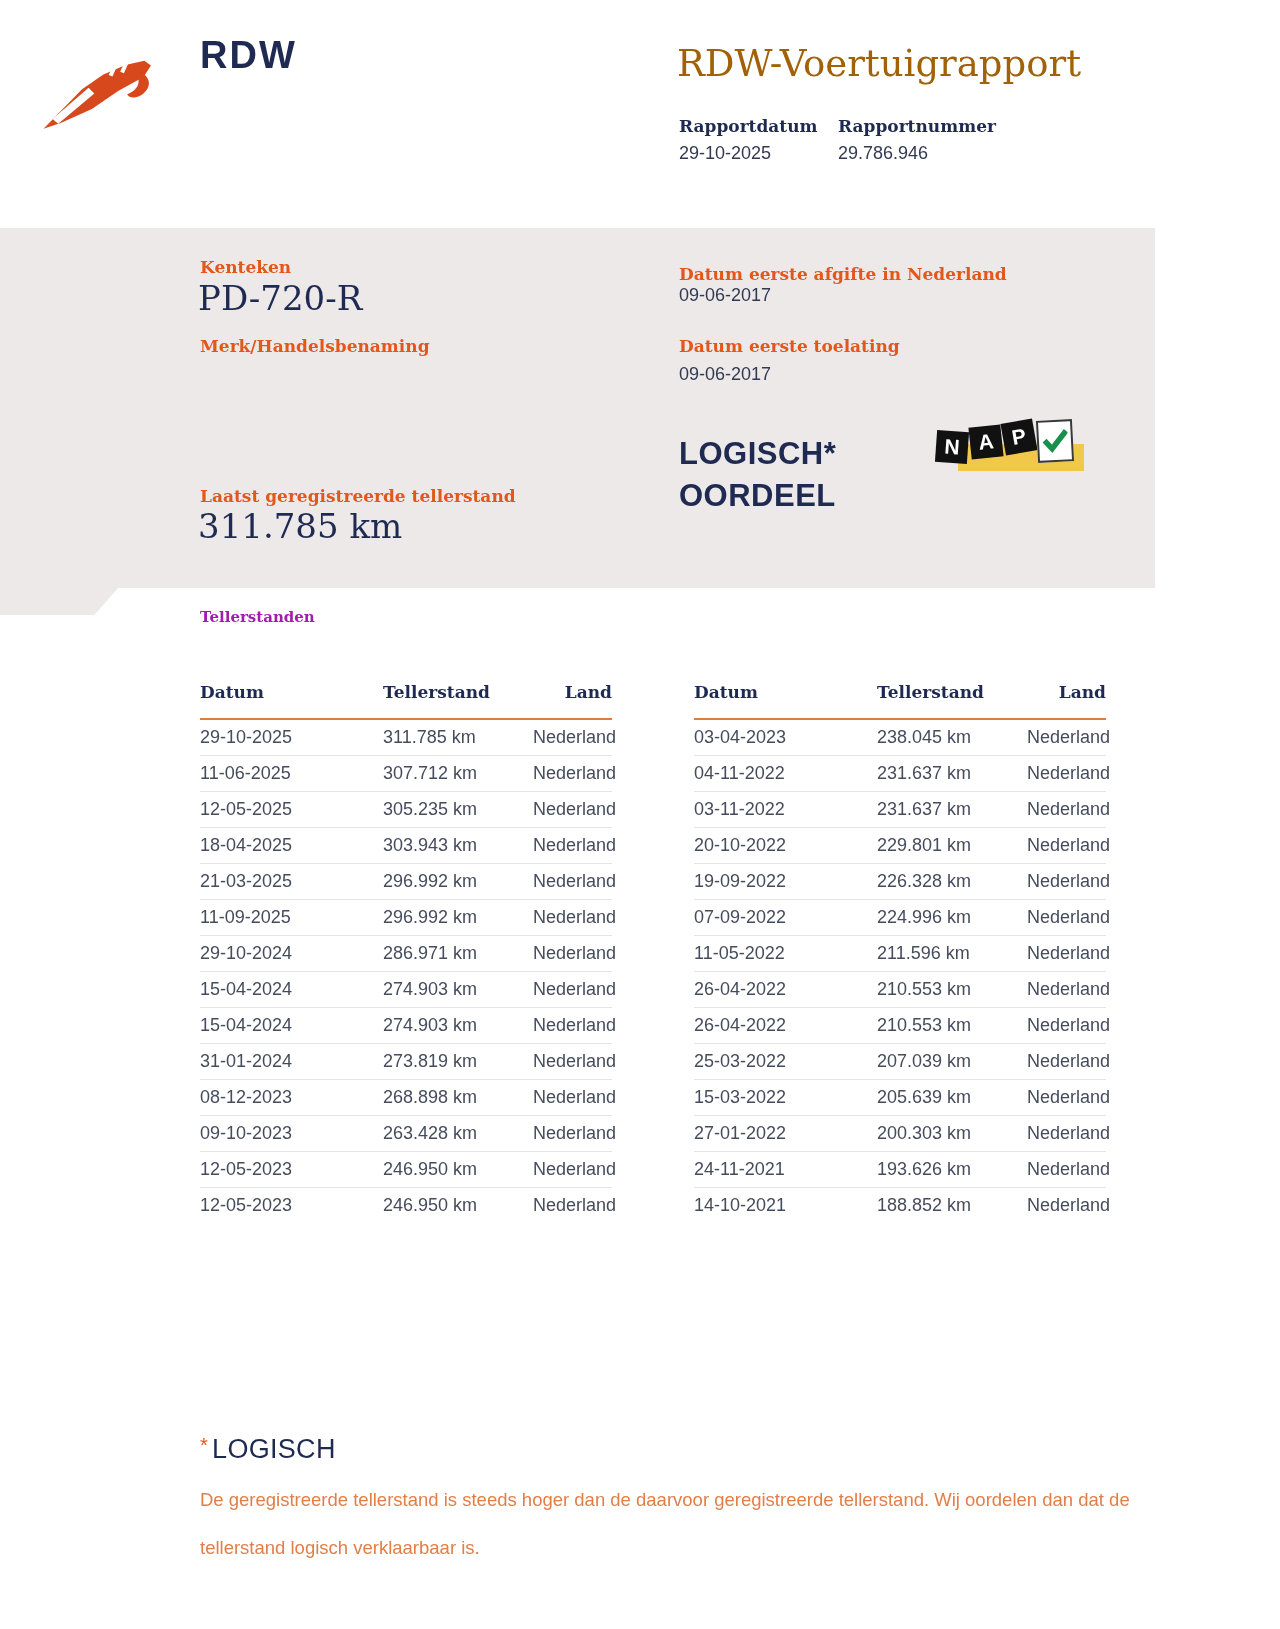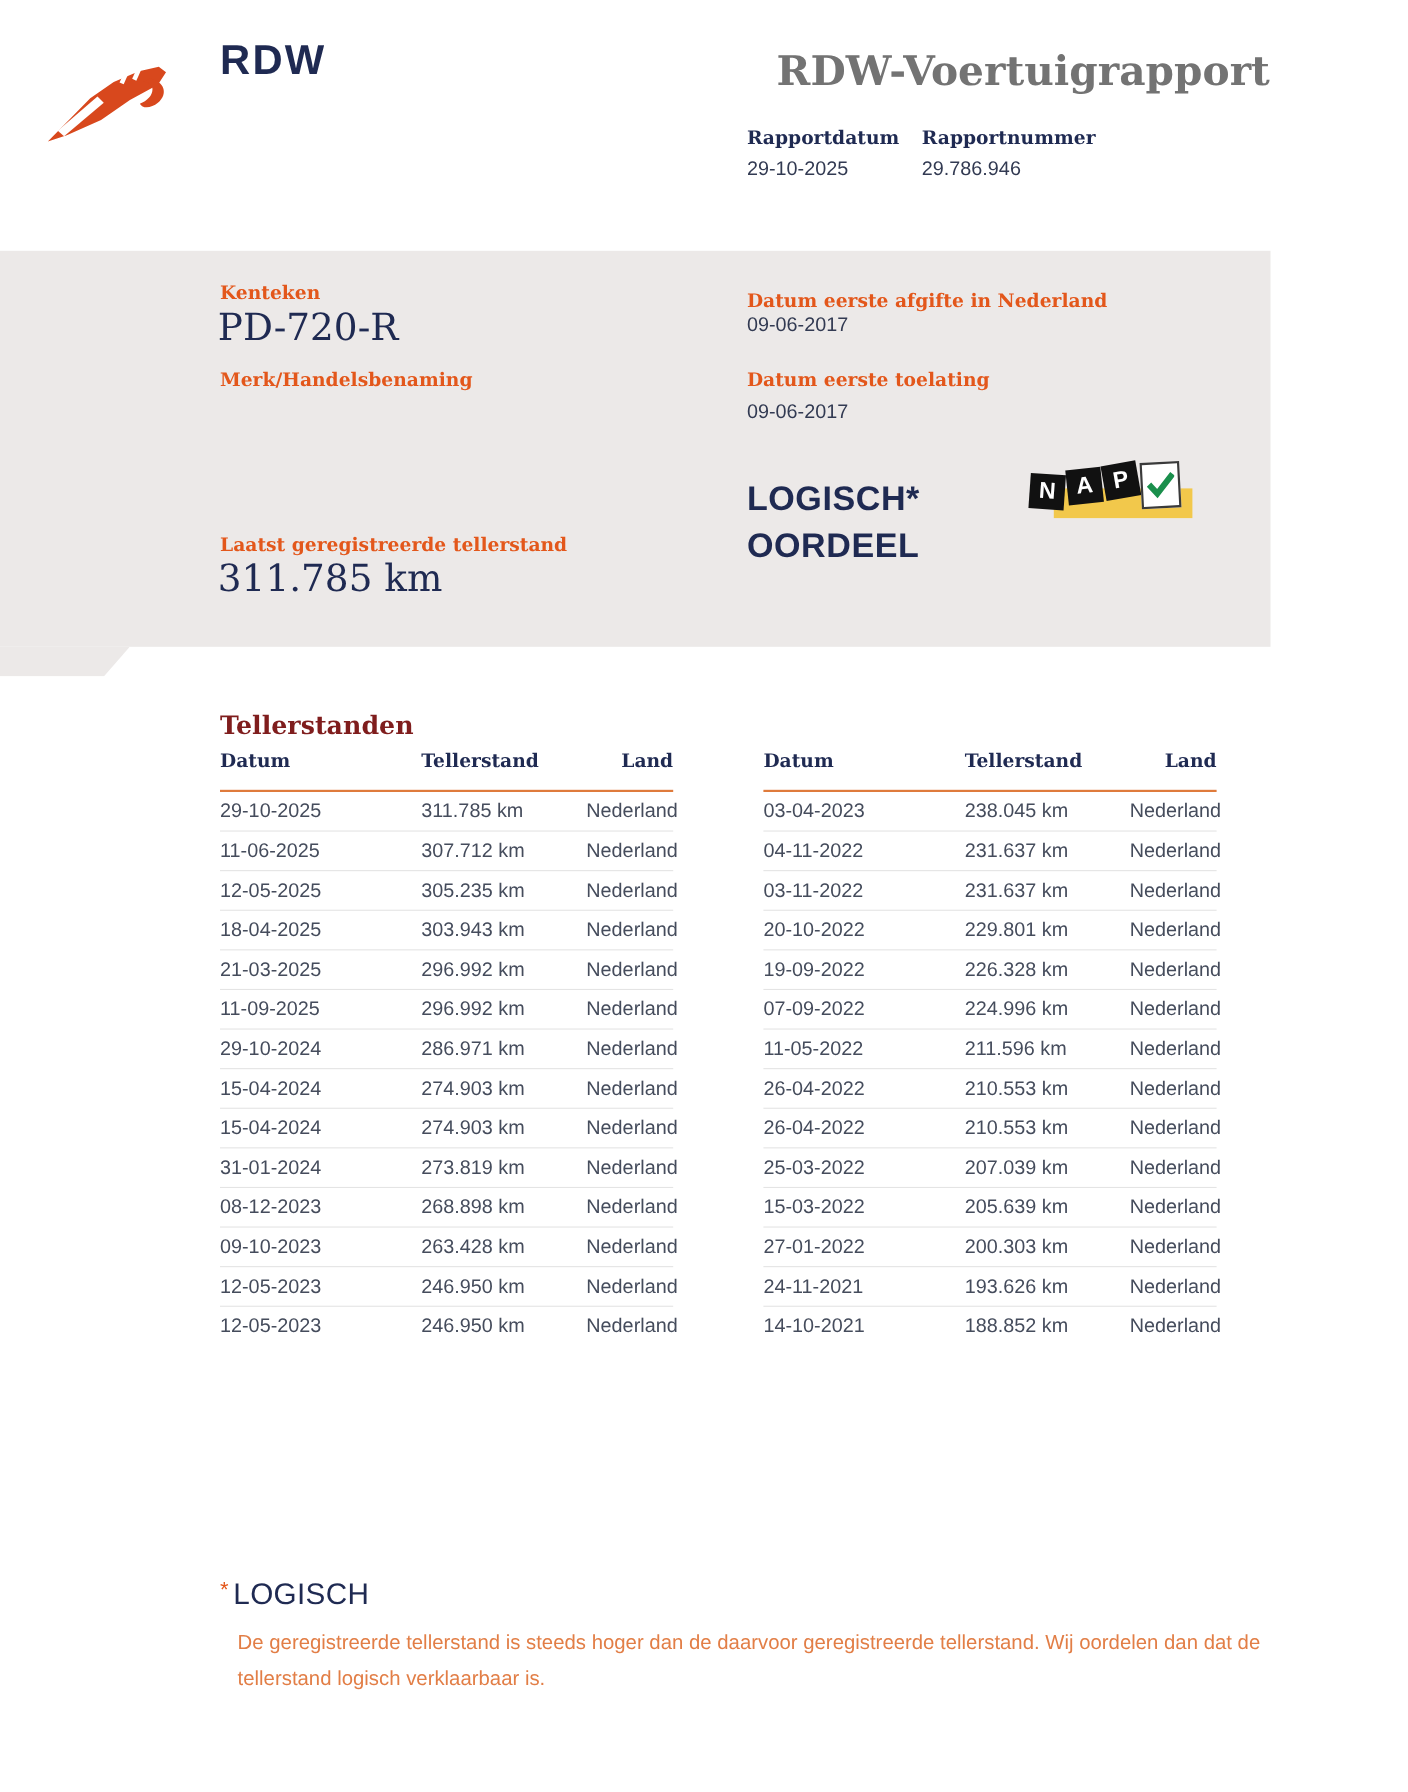--- a/index.html
+++ b/index.html
@@ -4,22 +4,22 @@
 <style>
   html,body{margin:0;padding:0;background:#ffffff;}
   .page{position:relative;width:1280px;height:1629px;background:#ffffff;overflow:hidden;
         font-family:"Liberation Sans",sans-serif;}
 
   
   .wing-logo{position:absolute;left:26px;top:50px;width:158px;height:82px;}
   .rdw-wordmark{position:absolute;left:200px;top:34px;
         font-family:Liberation Sans, sans-serif;font-weight:700;font-size:38px;
         color:#1F2A52;letter-spacing:2px;}
-  .report-title{position:absolute;left:706px;top:42px;
-        font-family:"DejaVu Serif",serif;font-weight:700;font-size:37px;color:#737373;}
+  .report-title{position:absolute;left:677px;top:42px;
+        font-family:"DejaVu Serif",serif;font-weight:400;font-size:37px;color:#a16207;}
   .meta-label{position:absolute;top:116px;font-family:"DejaVu Serif",serif;
         font-weight:700;font-size:17px;color:#1F2A52;}
   .meta-value{position:absolute;top:143px;font-size:18px;color:#323A52;}
   .ml-1{left:679px}.ml-2{left:838px}
 
   
   .panel{position:absolute;left:0;top:228px;width:1155px;height:360px;background:#ECE9E8;}
   .panel-tail{position:absolute;left:0;top:588px;width:118px;height:27px;background:#ECE9E8;
         clip-path:polygon(0 0,100% 0,80% 100%,0 100%);}
   .f-label{position:absolute;font-family:"DejaVu Serif",serif;font-weight:700;
@@ -38,40 +38,40 @@
         font-weight:700;font-size:21px;display:flex;align-items:center;justify-content:center;
         font-family:"Liberation Sans",sans-serif;}
   .nap-n{left:6px;top:11px;transform:rotate(4deg);}
   .nap-a{left:40px;top:6px;transform:rotate(-6deg);}
   .nap-p{left:73px;top:1px;transform:rotate(-10deg);}
   .nap-check{position:absolute;left:107px;top:0px;width:32px;height:38px;background:#ffffff;
         border:2px solid #3a3a3a;transform:rotate(-3deg);
         display:flex;align-items:center;justify-content:center;}
 
   
-  .section-heading{position:absolute;left:200px;top:646px;font-family:"DejaVu Serif",serif;
-        font-weight:700;font-size:23px;color:#7f1d1d;}
+  .section-heading{position:absolute;left:200px;top:608px;font-family:"DejaVu Serif",serif;
+        font-weight:700;font-size:15px;color:#a21caf;}
   .ttable{position:absolute;top:674px;width:412px;}
   .ttable.left{left:200px;}
   .ttable.right{left:694px;}
   .thead{display:grid;grid-template-columns:183px 150px 1fr;align-items:end;height:28px;
         border-bottom:2px solid #DF7B3C;padding-bottom:16px;}
   .thead span{font-family:"DejaVu Serif",serif;font-weight:700;font-size:17px;color:#1F2A52;}
   .thead .c2{text-align:right;}
   .trow{display:grid;grid-template-columns:183px 150px 1fr;align-items:center;height:35px;}
   .trow + .trow{border-top:1px solid #E4E4E4;}
   .tcell{font-size:18px;color:#454C5C;}
   .tcell.c2{text-align:right;}
 
   
   .footnote-heading{position:absolute;left:200px;top:1434px;font-size:27px;font-weight:400;
         color:#1F2A52;letter-spacing:.3px;}
   .footnote-heading .ast{color:#E3571B;font-size:20px;vertical-align:6px;margin-right:4px;}
-  .footnote-text{position:absolute;left:216px;top:1476px;width:935px;font-size:18.5px;
-        line-height:33px;color:#E27E46;}
+  .footnote-text{position:absolute;left:200px;top:1476px;width:935px;font-size:18.5px;
+        line-height:48px;color:#E27E46;}
 </style>
 </head>
 <body>
 
 <div class="page">
 
   <div>
     <svg class="wing-logo" viewBox="0 0 160 100" xmlns="http://www.w3.org/2000/svg" aria-hidden="true">
       <polygon points="5,96 52,48 78,30 106,18 128,13 136,19 127,33 96,50 64,72 26,89" fill="#D8481D"></polygon>
       <path d="M118 26 C134 29 139 43 127 53 C120 59 110 60 107 54 C115 51 121 45 121 38 C121 33 117 30 111 30 Z" fill="#D8481D"></path>

